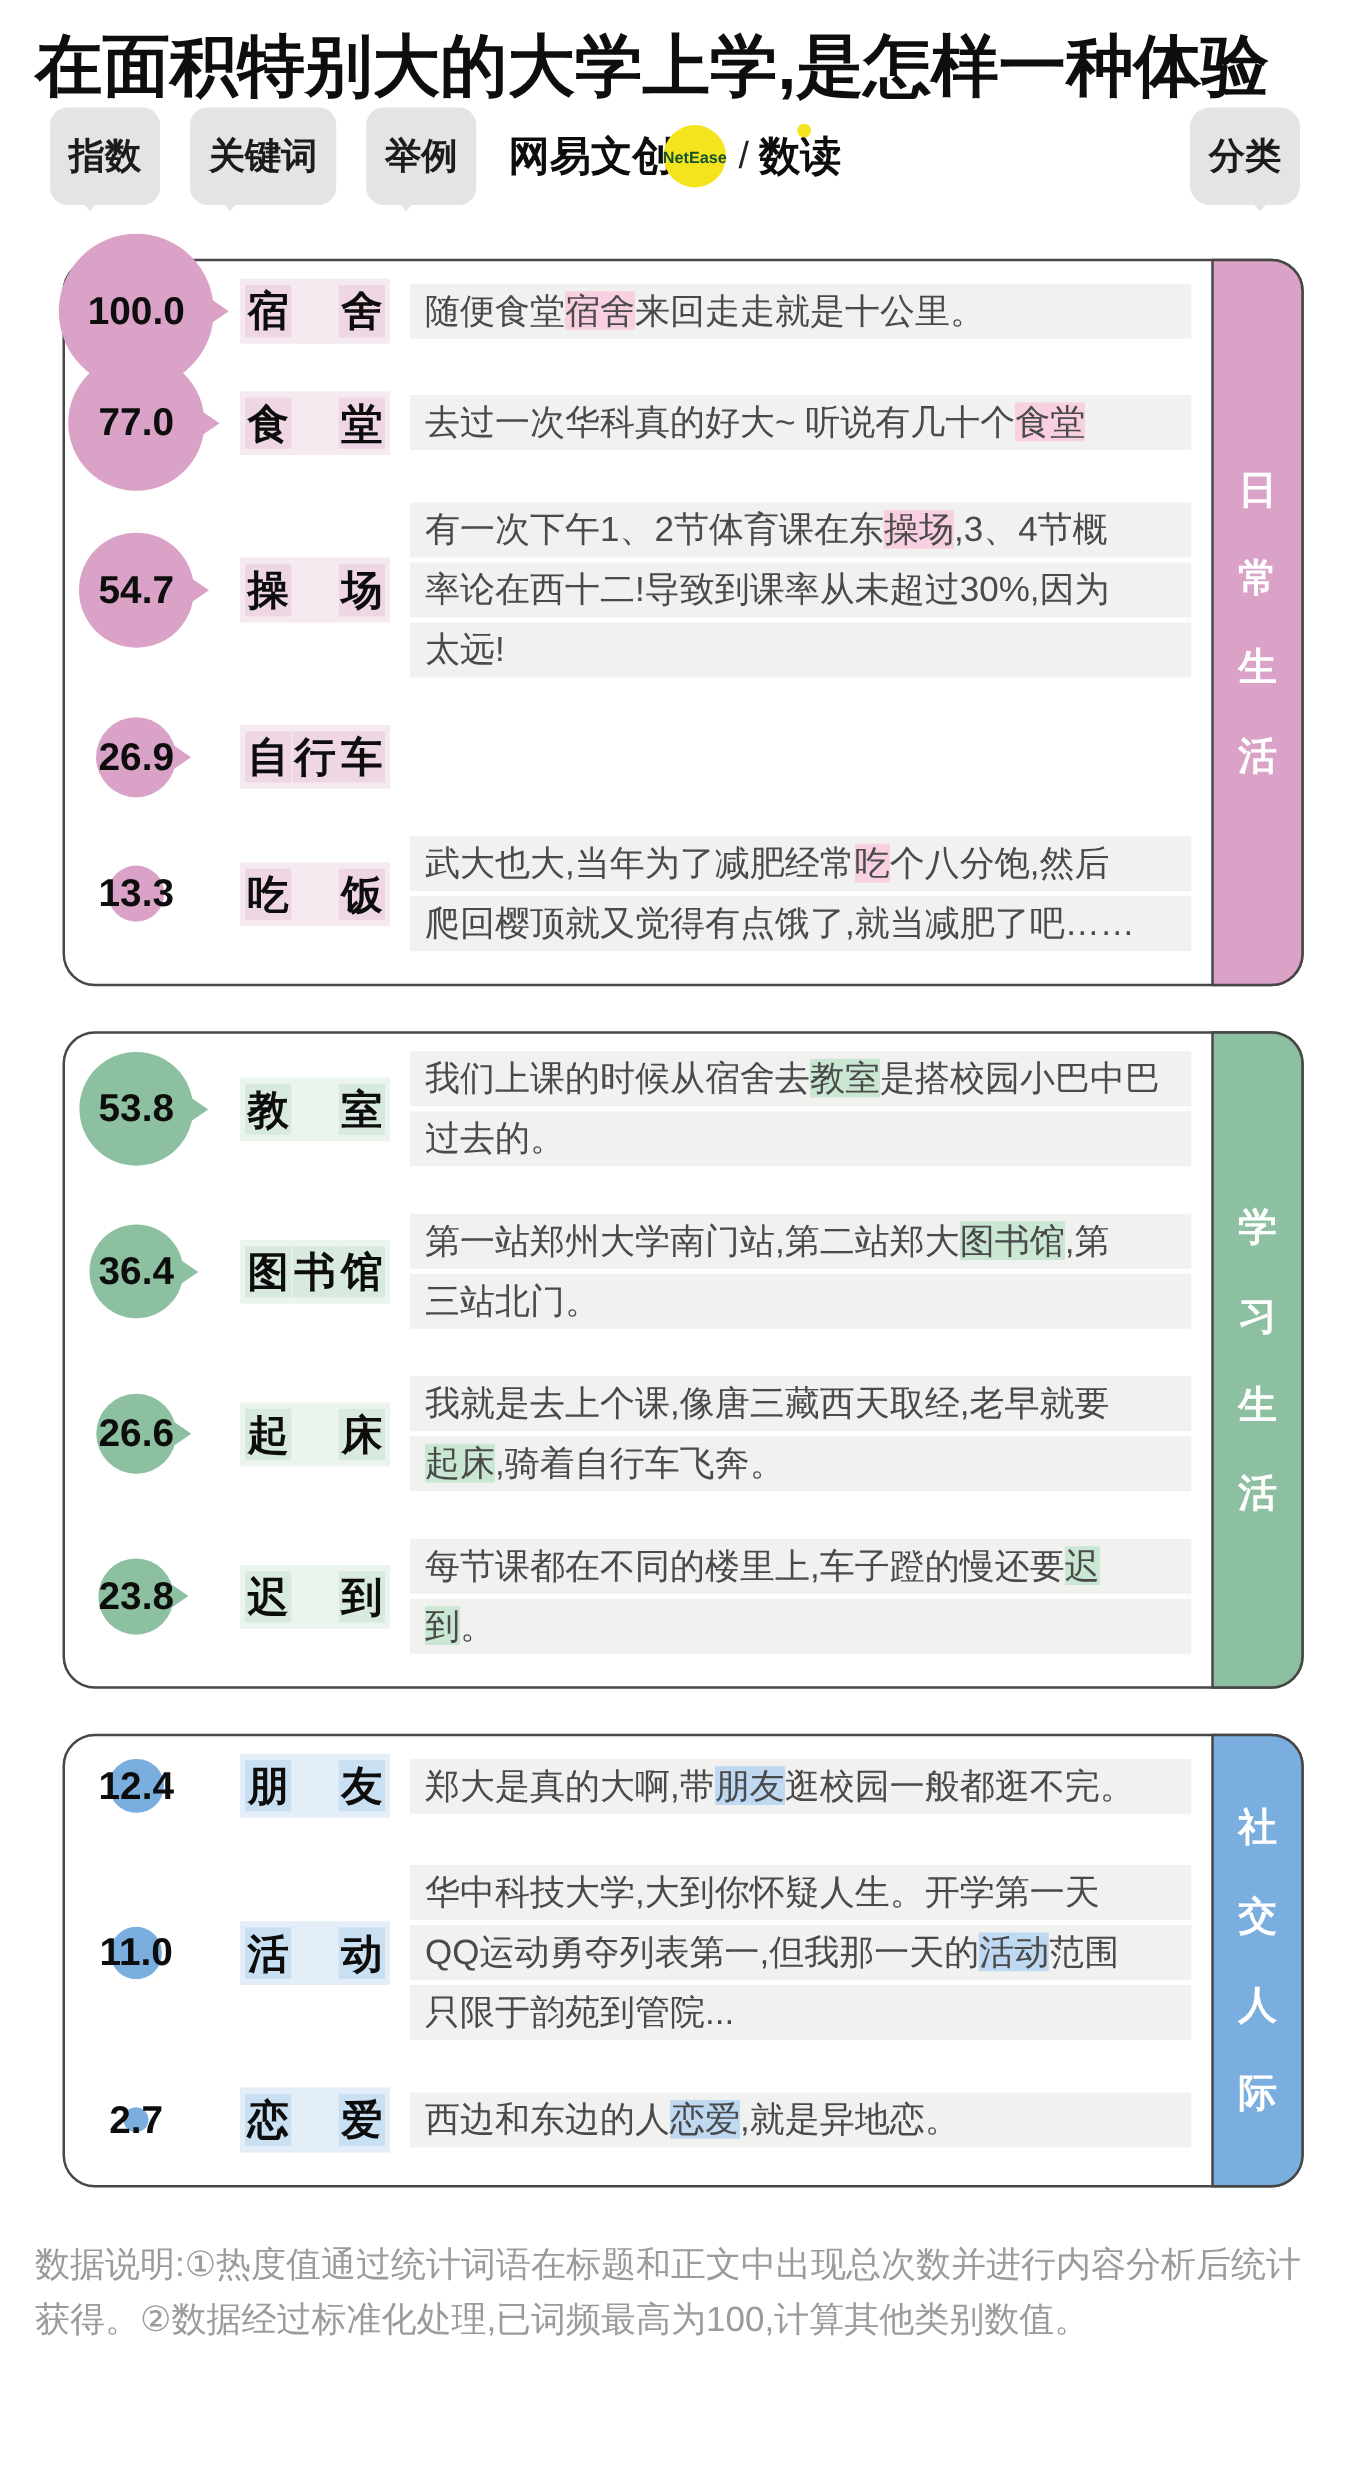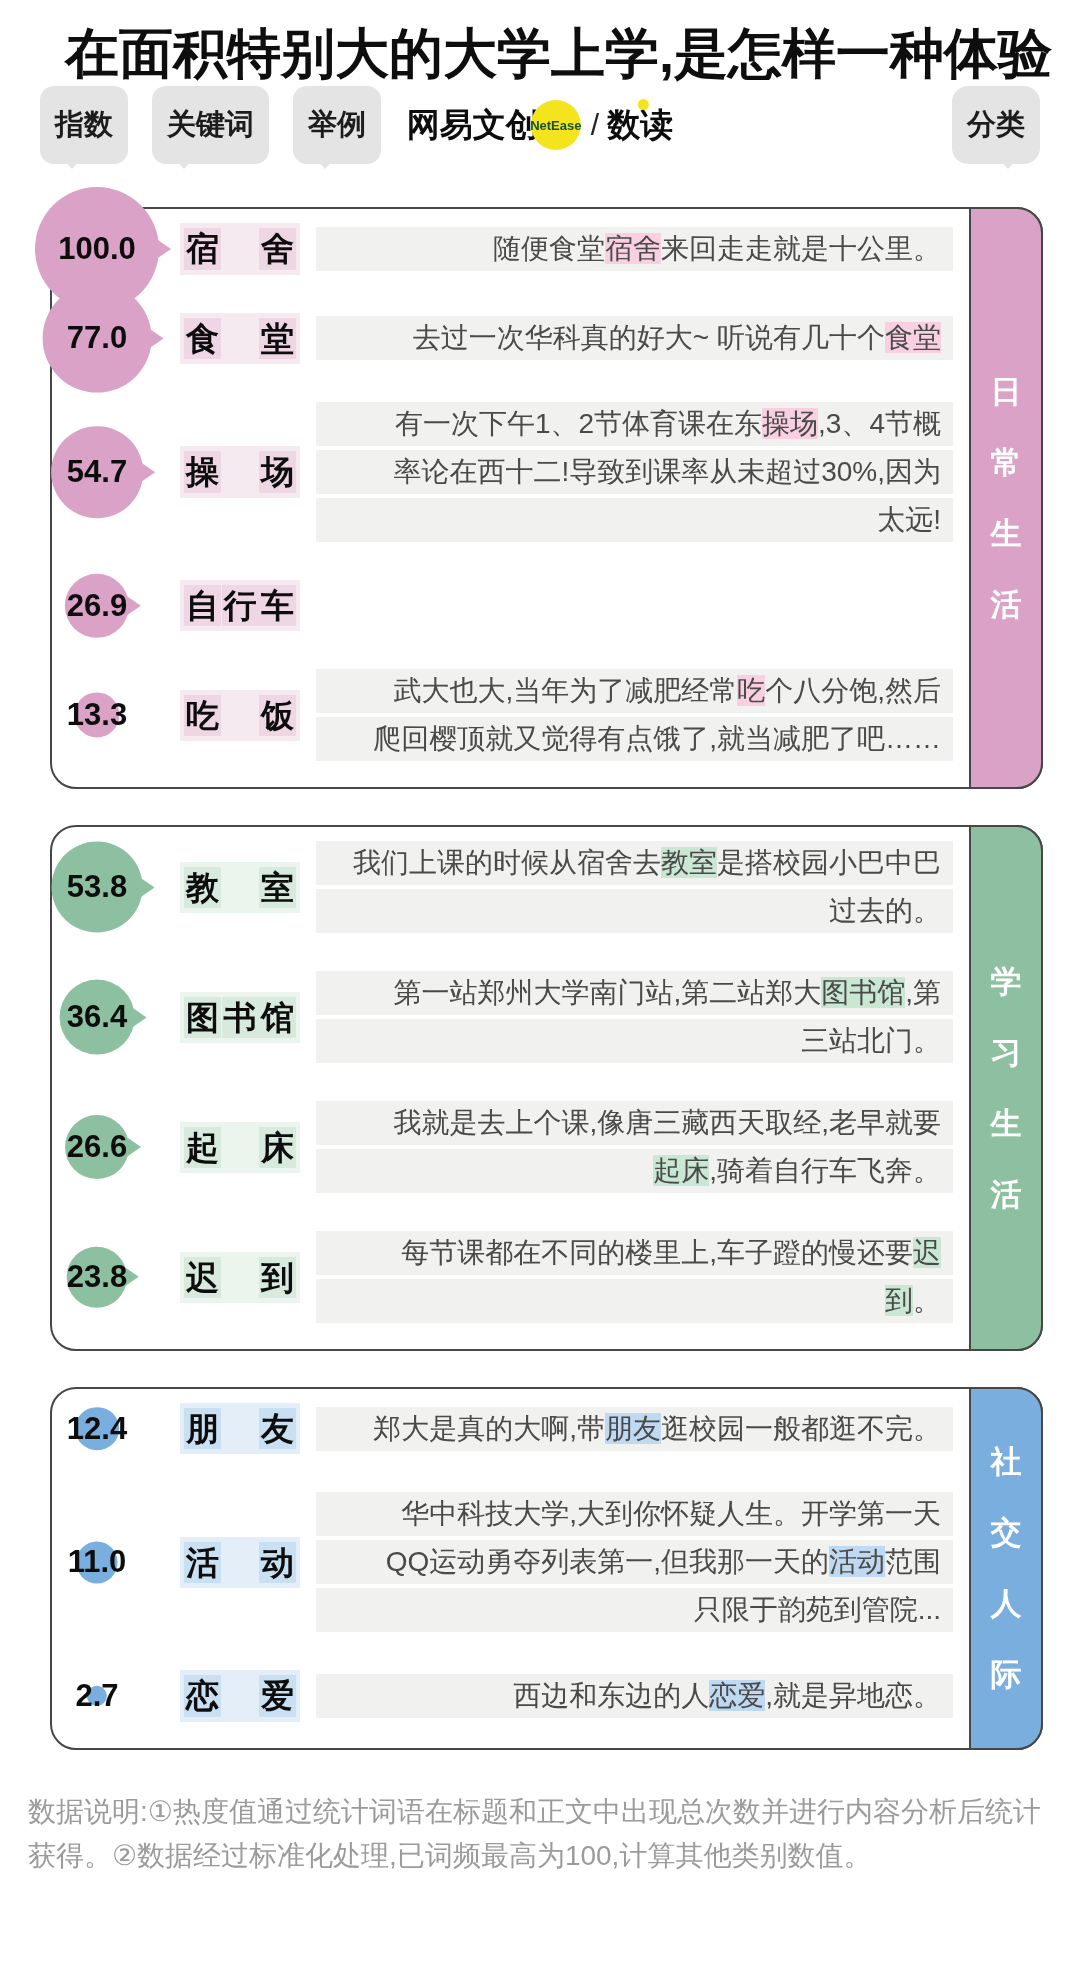--- a/index.html
+++ b/index.html
@@ -1,47 +1,47 @@
 <!DOCTYPE html>
 <html><head>
 <meta charset="utf-8">
 <style>
   html,body{margin:0;padding:0;background:#ffffff;}
   body{width:1080px;font-family:"Liberation Sans","DejaVu Sans",sans-serif;color:#111;}
   .page{width:1080px;position:relative;overflow:hidden;padding-bottom:30px;}
 
-  .title{margin:24px 28px 16px 28px;font-size:54px;font-weight:900;color:#0e0e0e;letter-spacing:0px;line-height:1.1;text-align:right;}
+  .title{margin:24px 28px 16px 28px;font-size:54px;font-weight:900;color:#0e0e0e;letter-spacing:0px;line-height:1.1;}
 
   .header-row{position:relative;display:flex;align-items:center;margin:0 40px 0 40px;height:52px;}
   .pill{position:relative;background:#e4e4e4;border-radius:14px;padding:19px 15px;font-size:29px;font-weight:bold;color:#1c1c1c;margin-right:24px;white-space:nowrap;}
   .pill::after{content:'';position:absolute;bottom:-13px;left:24px;border:8px solid transparent;border-top:9px solid #e4e4e4;}
   .pill.category{margin-left:auto;margin-right:0;border-radius:16px;}
   .pill.category::after{left:auto;right:24px;}
   .logo{position:absolute;left:50%;transform:translateX(-50%);display:flex;align-items:center;font-weight:900;font-size:33px;color:#0d0d0d;white-space:nowrap;}
   .logo .badge{width:50px;height:50px;border-radius:50%;background:#f4e41e;display:flex;align-items:center;justify-content:center;font-size:13px;font-weight:900;color:#14532d;margin:0 2px 0 -8px;flex:none;}
   .logo .slash{margin:0 8px;font-weight:400;font-size:30px;color:#222;}
   .logo .brand2{position:relative;}
   .logo .brand2::after{content:'';position:absolute;top:-4px;right:24px;width:11px;height:11px;border-radius:50%;background:#f4e41e;}
 
   #sections{margin:56px 37px 0 50px;}
-  .section{position:relative;border:2px solid #474747;border-radius:26px;padding:14px 88px 14px 0;margin-bottom:36px;}
+  .section{position:relative;border:2px solid #474747;border-radius:26px;padding:14px 88px 14px 12px;margin-bottom:36px;}
   .sidebar{position:absolute;top:-2px;right:-2px;bottom:-2px;width:70px;background:var(--main);border:2px solid #474747;border-radius:0 26px 26px 0;display:flex;flex-direction:column;align-items:center;justify-content:center;gap:40px;color:#ffffff;font-weight:bold;font-size:31px;line-height:1;}
 
   .row{display:flex;align-items:center;margin-bottom:38px;}
   .row:last-child{margin-bottom:12px;}
   .bubble-col{width:118px;flex:none;position:relative;align-self:stretch;min-height:44px;}
   .bubble{position:absolute;left:45px;top:50%;transform:translate(-50%,-50%);border-radius:50%;background:var(--main);z-index:1;}
   .bubble.tailed::after{content:'';position:absolute;left:100%;margin-left:-4px;top:50%;transform:translateY(-50%);border-top:11px solid transparent;border-bottom:11px solid transparent;border-left:16px solid var(--main);}
   .value{position:absolute;left:45px;top:50%;transform:translate(-50%,-50%);z-index:2;font-size:31px;font-weight:bold;color:#0d0d0d;white-space:nowrap;}
 
   .keyword{flex:none;width:112px;margin-left:10px;background:var(--kwl);display:flex;justify-content:space-between;padding:5px 4px;font-size:33px;font-weight:900;color:#0d0d0d;line-height:1.25;}
   .keyword span{background:var(--kw);min-width:37px;text-align:center;display:block;}
 
   .quote{flex:1;margin-left:16px;font-size:28px;color:#4a4a4a;min-width:0;}
-  .qline{background:#f1f1ef;padding:6px 12px;margin-bottom:4px;line-height:32px;white-space:nowrap;text-align:right;}
+  .qline{background:#f1f1ef;padding:6px 12px;margin-bottom:4px;line-height:32px;white-space:nowrap;}
   .qline:last-child{margin-bottom:0;}
   .hl{background:var(--hl);}
 
   .footer{margin:40px 28px 0 28px;font-size:28px;color:#9b9b9b;line-height:1.58;}
   .footer p{margin:0 0 14px 0;}
 </style>
 </head>
 <body>
 
 <div class="page">

